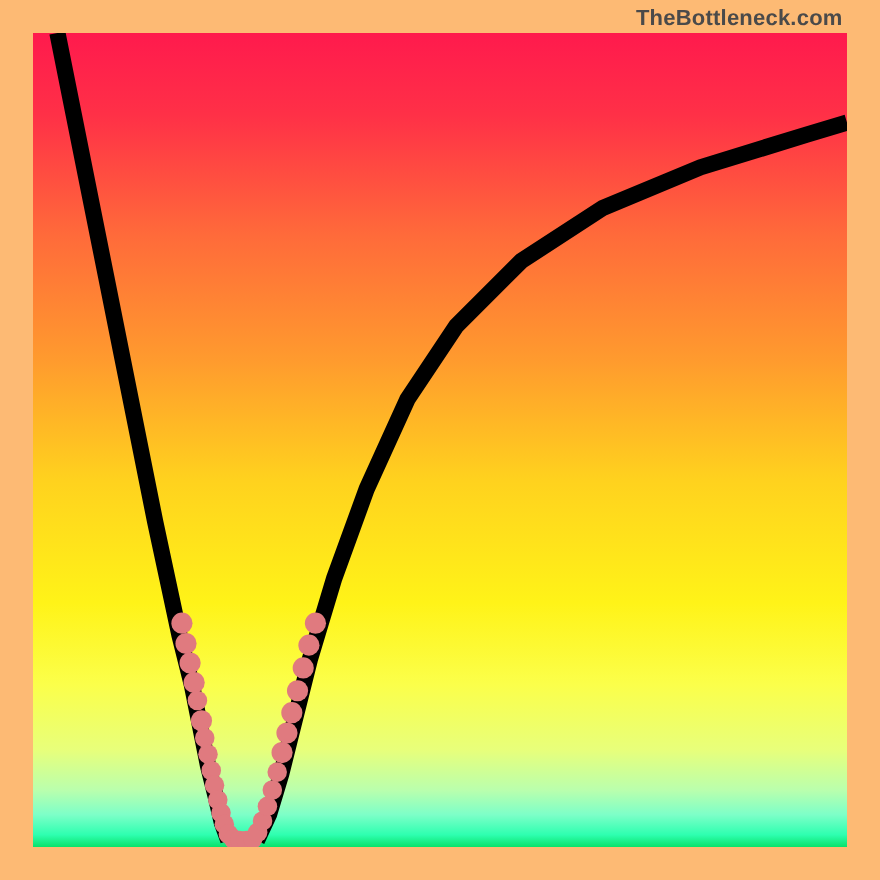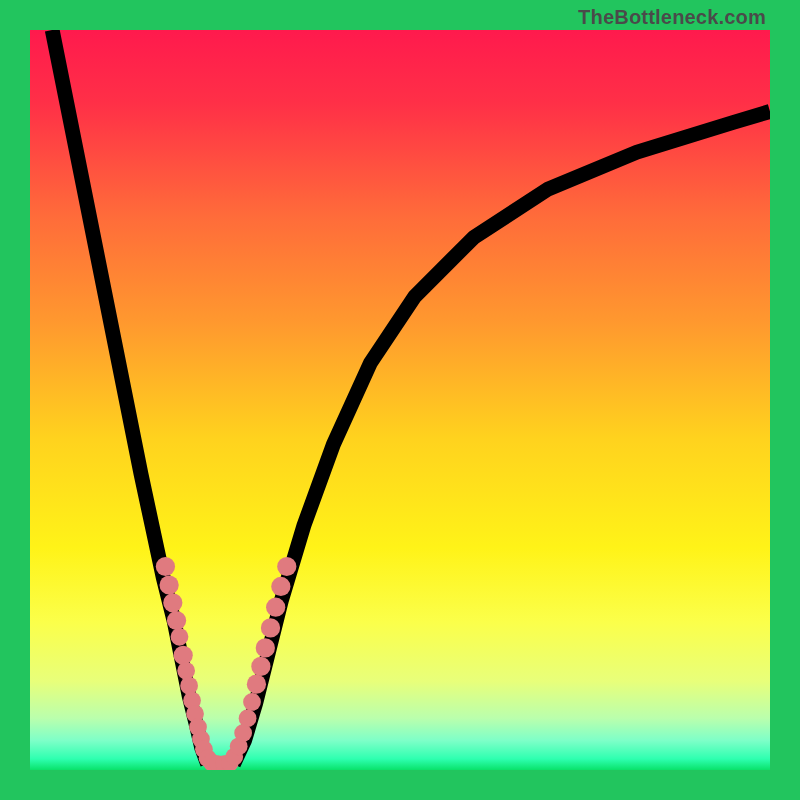--- a/index.html
+++ b/index.html
@@ -8,21 +8,21 @@
     width: 800px;
     height: 800px;
     overflow: hidden;
     background: #000;
     font-family: Arial, Helvetica, sans-serif;
   }
   .frame {
     position: absolute;
     left: 0; top: 0;
     width: 800px; height: 800px;
-    background: #22c55e;
+    background: #fdba74;
   }
   .plot {
     position: absolute;
     left: 30px;
     top: 30px;
     width: 740px;
     height: 740px;
     overflow: hidden;
   }
   .gradient {

